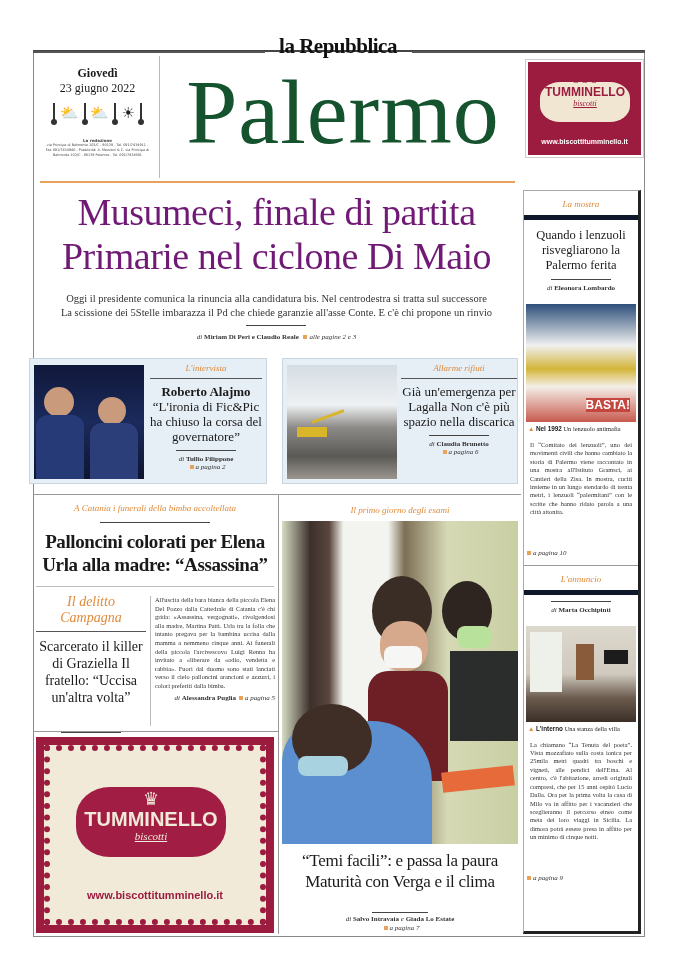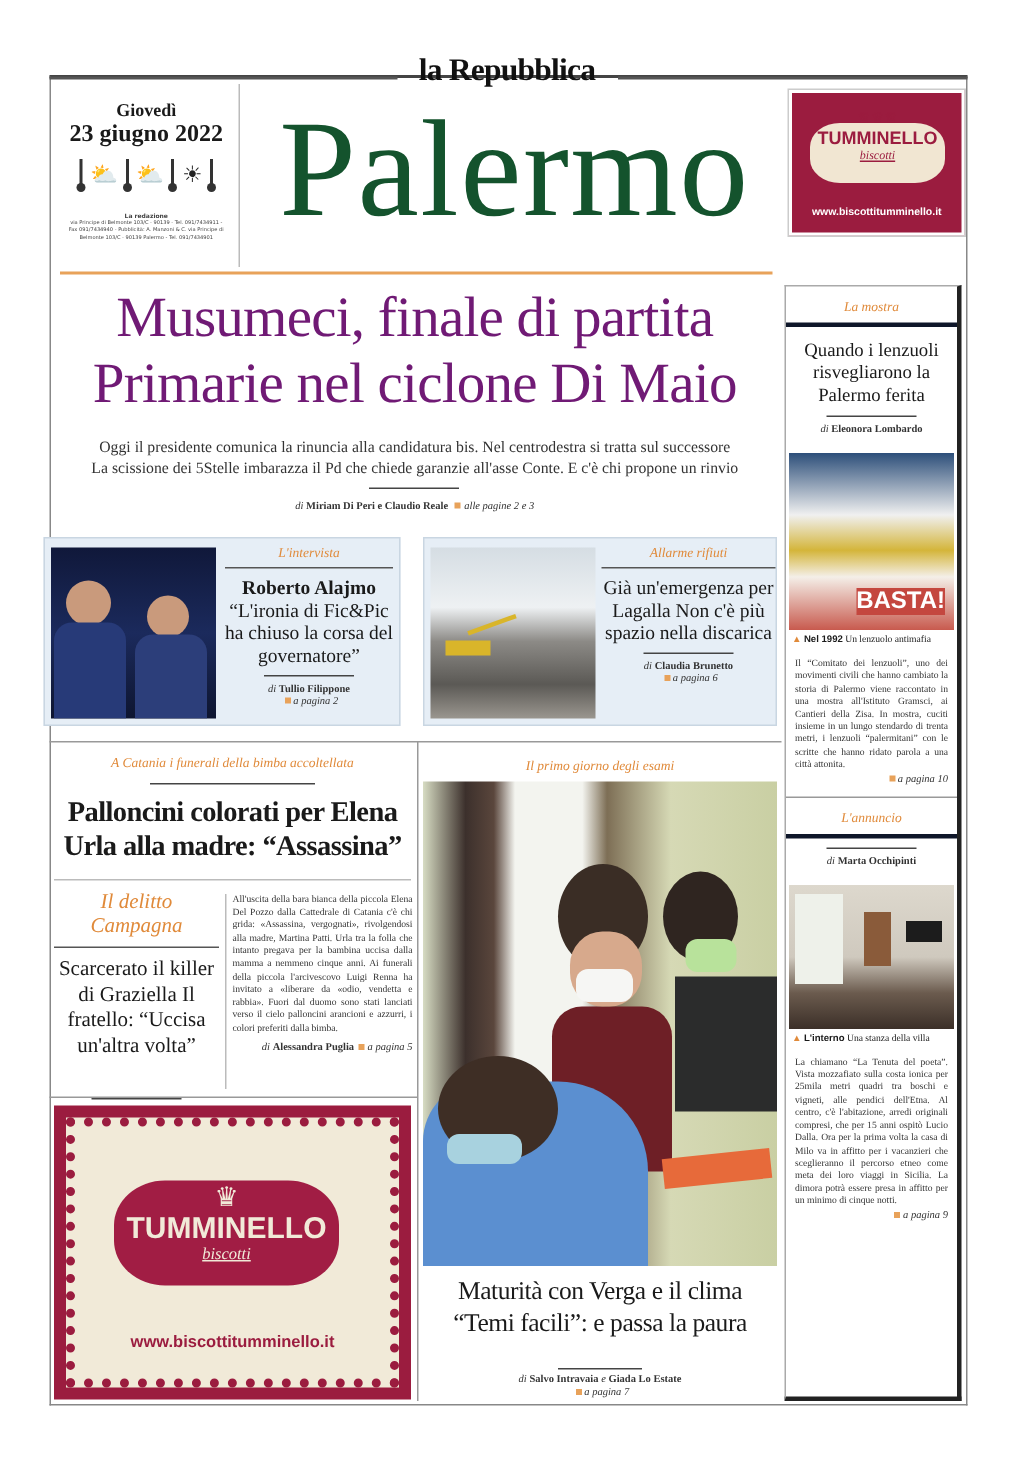--- a/index.html
+++ b/index.html
@@ -9,21 +9,21 @@
   .page { position: absolute; left: 33px; top: 50px; width: 612px; height: 887px; border: 1px solid #888; border-top: 2px solid #444; }
 
   
   .masthead-rule-l { position: absolute; left: 33px; top: 51px; width: 232px; height: 2px; background: #555; }
   .masthead-rule-r { position: absolute; left: 412px; top: 51px; width: 233px; height: 2px; background: #555; }
   .brand { position: absolute; left: 262px; top: 34px; width: 152px; text-align: center; font-family: "Liberation Serif", serif; font-weight: bold; font-size: 21px; letter-spacing: -0.5px; color: #111; }
   .city { position: absolute; left: 168px; top: 62px; width: 350px; text-align: center; font-family: "Liberation Serif", serif; font-size: 92px; line-height: 100px; letter-spacing: 1px; color: #14532d; }
 
   .datebox { position: absolute; left: 36px; top: 56px; width: 124px; height: 122px; border-right: 1px solid #bbb; text-align: center; }
   .date-day { font-family: "Liberation Serif", serif; font-weight: bold; font-size: 12px; margin-top: 10px; }
-  .date-full { font-family: "Liberation Serif", serif; font-size: 16px; font-weight: bold; }
+  .date-full { font-family: "Liberation Serif", serif; font-size: 12px; }
   .weather { display: flex; justify-content: center; align-items: center; gap: 5px; margin-top: 6px; height: 22px; }
   .thermo { width: 2px; height: 20px; background: #333; position: relative; }
   .thermo::after { content: ""; position: absolute; left: -2px; bottom: -2px; width: 6px; height: 6px; border-radius: 50%; background: #333; }
   .wicon { font-size: 15px; color: #222; font-family: "DejaVu Sans", sans-serif; }
   .redazione { margin-top: 14px; font-family: "DejaVu Sans", sans-serif; font-size: 3.4px; line-height: 5px; color: #444; padding: 0 8px; }
   .redazione b { display: block; font-size: 4px; }
 
   .ad-top { position: absolute; left: 526px; top: 60px; width: 117px; height: 97px; background: #9b1c3f; border: 2px solid #fff; outline: 1px solid #ccc; }
   .ad-top .plaque { position: absolute; left: 12px; top: 20px; width: 90px; height: 40px; background: #f1e6d2; border-radius: 20px / 16px; text-align: center; }
   .ad-top .plaque .crown { font-size: 10px; color: #9b1c3f; line-height: 10px; margin-top: -7px; }
@@ -106,30 +106,30 @@
   .exam-photo .book { position: absolute; left: 160px; top: 248px; width: 72px; height: 20px; background: #e76a3a; transform: rotate(-6deg); }
   .exam-photo .head3 { position: absolute; left: 10px; top: 183px; width: 80px; height: 70px; background: #3e2e25; border-radius: 50%; }
   .exam-photo .mask3 { position: absolute; left: 16px; top: 235px; width: 50px; height: 20px; background: #a8d2df; border-radius: 8px; }
 
   .exam-head { position: absolute; left: 282px; top: 850px; width: 236px; text-align: center; font-family: "Liberation Serif", serif; font-size: 17px; line-height: 21px; letter-spacing: -0.3px; }
   .exam-rule { position: absolute; left: 372px; top: 912px; width: 56px; height: 1px; background: #444; }
   .exam-byline { position: absolute; left: 282px; top: 915px; width: 236px; text-align: center; line-height: 9px; }
 
   
   .right-col { position: absolute; left: 523px; top: 190px; width: 118px; height: 744px; border: 1px solid #aaa; border-right: 3px solid #222; border-bottom: 3px solid #222; background: #fff; }
-  .r-kicker { font-family: "Liberation Serif", serif; font-style: italic; color: #e08a3a; font-size: 9px; text-align: center; padding: 8px 0 6px 0; border-bottom: 3px solid #0f172a; }
+  .r-kicker { font-family: "Liberation Serif", serif; font-style: italic; color: #e08a3a; font-size: 9px; text-align: center; padding: 8px 0 6px 0; border-bottom: 5px solid #0f172a; }
   .r-title { font-family: "Liberation Serif", serif; text-align: center; font-size: 12.5px; line-height: 15px; padding: 8px 4px 0 4px; }
   .r-byline { text-align: center; font-size: 7px; }
   .r-photo1 { margin: 12px auto 0 auto; width: 110px; height: 118px; background: linear-gradient(180deg,#2d4f7a 0%, #f0f0f0 35%, #d4b53a 55%, #f4efe8 70%, #c85a4e 100%); position: relative; }
-  .r-photo1 .basta { position: absolute; right: 6px; bottom: 10px; font-family: "Liberation Sans", sans-serif; font-weight: bold; font-size: 16px; color: #fff; background: #c4473f; padding: 0 0; }
+  .r-photo1 .basta { position: absolute; right: 6px; bottom: 10px; font-family: "Liberation Sans", sans-serif; font-weight: bold; font-size: 12px; color: #fff; background: #c4473f; padding: 0 0; }
   .caption { font-family: "Liberation Serif", serif; font-size: 6.4px; padding: 3px 4px; }
   .caption .tri { color: #e08a3a; }
   .caption b { font-family: "Liberation Sans", sans-serif; }
   .r-body { font-family: "Liberation Serif", serif; font-size: 6.4px; line-height: 8.4px; text-align: justify; padding: 6px 6px 0 6px; color: #333; }
-  .r-pg { text-align: right; padding-right: 6px; font-size: 7px; }
+  .r-pg { text-align: left; padding-right: 6px; font-size: 7px; margin-top: 32px; }
   .r-sep { height: 1px; background: #999; margin: 8px 0 0 0; }
   .r-photo2 { margin: 12px auto 0 auto; width: 110px; height: 96px; background: linear-gradient(180deg,#ddd8cd 0%, #cfc9be 50%, #6b5b4e 75%, #3b2f28 100%); position: relative; }
   .r-photo2 .door { position: absolute; left: 50px; top: 18px; width: 18px; height: 36px; background: #8a5b3a; }
   .r-photo2 .tv { position: absolute; left: 78px; top: 24px; width: 24px; height: 14px; background: #1c1c1c; }
   .r-photo2 .win { position: absolute; left: 4px; top: 6px; width: 32px; height: 60px; background: #eef1ea; }
 </style>
 </head>
 <body>
 
 <div class="page"></div>
@@ -267,22 +267,22 @@
   <div class="top1"></div>
   <div class="head1"></div>
   <div class="face1"></div>
   <div class="mask1"></div>
   <div class="book"></div>
   <div class="blue"></div>
   <div class="head3"></div>
   <div class="mask3"></div>
 </div>
 <div class="exam-head">
+  <div>“Temi facili”: e passa la paura</div>
   <div>Maturità con Verga e il clima</div>
-  <div>“Temi facili”: e passa la paura</div>
 </div>
 <div class="exam-rule"></div>
 <div class="exam-byline byline">
   <i>di</i> <b>Salvo Intravaia</b> <i>e</i> <b>Giada Lo Estate</b><br>
   <span class="dot"></span><span class="pg">a pagina 7</span>
 </div>
 
 <div class="right-col">
   <div>
     <div class="r-kicker">La mostra</div>

